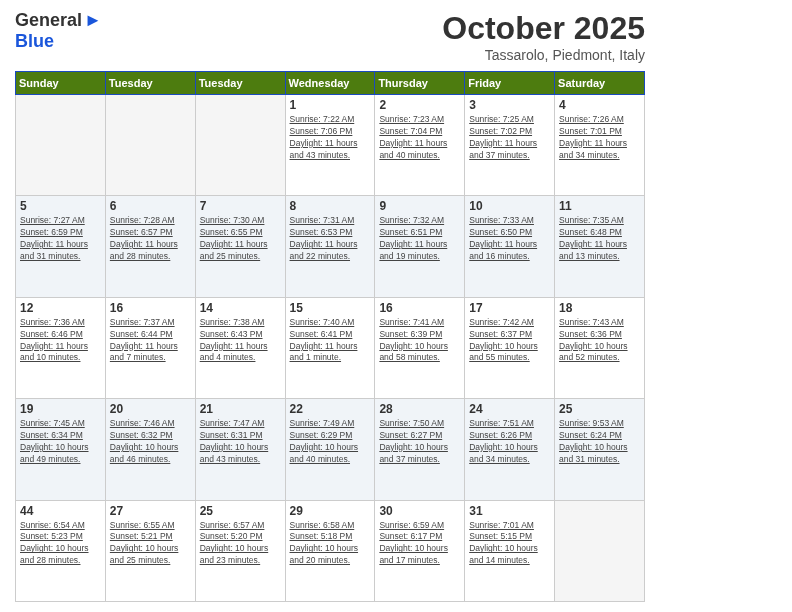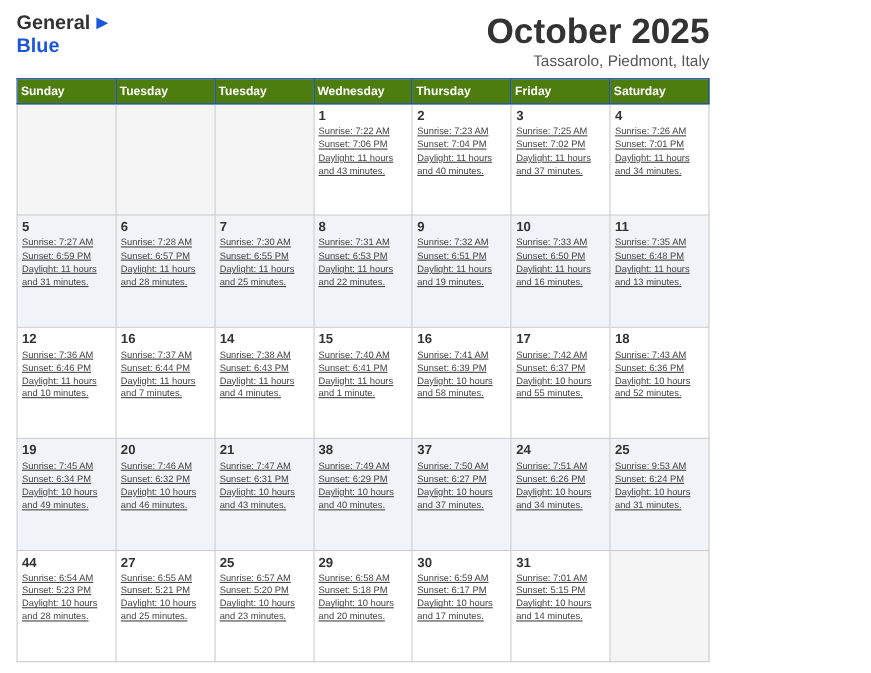--- a/index.html
+++ b/index.html
@@ -260,27 +260,27 @@
 Sunset: 6:32 PM
 Daylight: 10 hours and 46 minutes.</div>
           </td>
           <td>
             <span class="day-number">21</span>
             <div class="day-info">Sunrise: 7:47 AM
 Sunset: 6:31 PM
 Daylight: 10 hours and 43 minutes.</div>
           </td>
           <td>
-            <span class="day-number">38</span>
+            <span class="day-number">22</span>
             <div class="day-info">Sunrise: 7:49 AM
 Sunset: 6:29 PM
 Daylight: 10 hours and 40 minutes.</div>
           </td>
           <td>
-            <span class="day-number">37</span>
+            <span class="day-number">28</span>
             <div class="day-info">Sunrise: 7:50 AM
 Sunset: 6:27 PM
 Daylight: 10 hours and 37 minutes.</div>
           </td>
           <td>
             <span class="day-number">24</span>
             <div class="day-info">Sunrise: 7:51 AM
 Sunset: 6:26 PM
 Daylight: 10 hours and 34 minutes.</div>
           </td>

